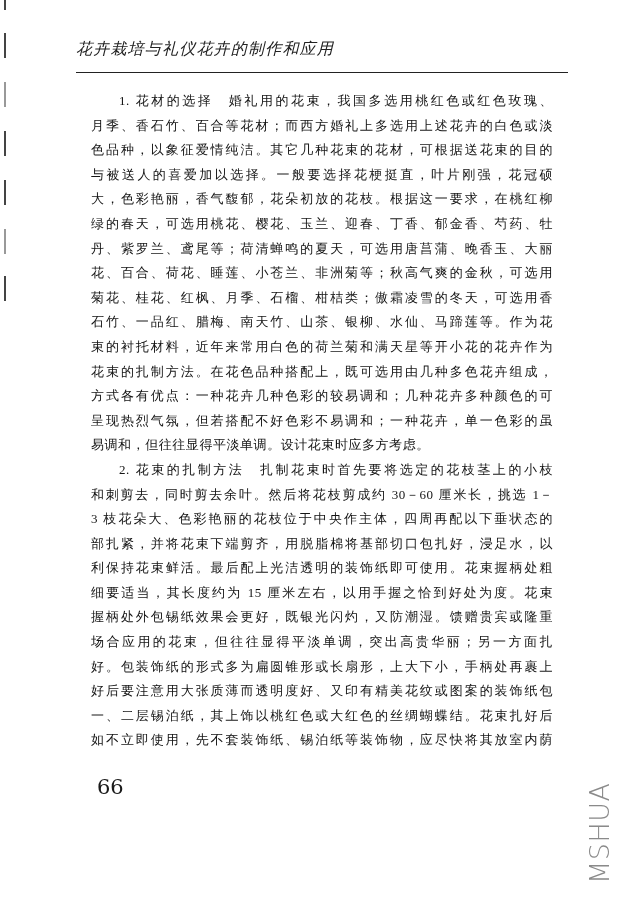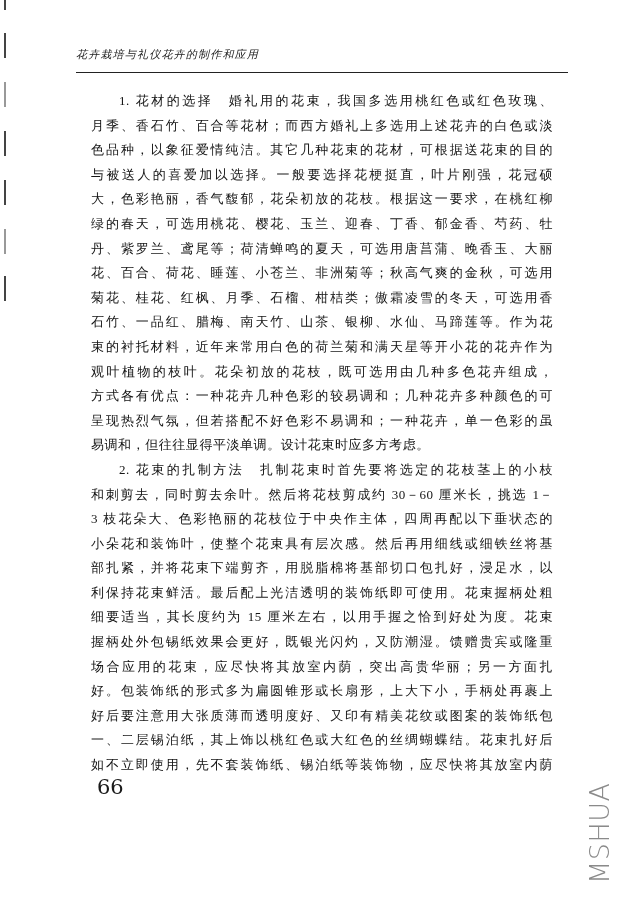--- a/index.html
+++ b/index.html
@@ -5,22 +5,22 @@
     html, body { margin: 0; padding: 0; }
     body {
       width: 623px; height: 901px; position: relative; overflow: hidden;
       background: #ffffff;
       font-family: "DejaVu Serif", "Liberation Serif", serif;
       color: #141414;
     }
     .margin-marks { position: absolute; left: 0; top: 0; width: 12px; height: 901px; }
     .margin-mark { position: absolute; left: 4px; width: 1.5px; background: #444; }
     .running-header {
-      position: absolute; left: 76px; top: 47px; width: 492px;
-      font-size: 11px; font-style: italic; letter-spacing: 1.2px; color: #222;
+      position: absolute; left: 76px; top: 39px; width: 492px;
+      font-size: 16px; font-style: italic; letter-spacing: 1.2px; color: #222;
     }
     .header-rule {
       position: absolute; left: 76px; top: 72px; width: 492px; height: 0;
       border-top: 1.6px solid #222;
     }
     .body-text {
       position: absolute; left: 91px; top: 89px; width: 462px;
     }
     .line {
       height: 24.6px; line-height: 24.6px; font-size: 13px;
@@ -62,33 +62,32 @@
   <div class="line">月季、香石竹、百合等花材；而西方婚礼上多选用上述花卉的白色或淡</div>
   <div class="line">色品种，以象征爱情纯洁。其它几种花束的花材，可根据送花束的目的</div>
   <div class="line">与被送人的喜爱加以选择。一般要选择花梗挺直，叶片刚强，花冠硕</div>
   <div class="line">大，色彩艳丽，香气馥郁，花朵初放的花枝。根据这一要求，在桃红柳</div>
   <div class="line">绿的春天，可选用桃花、樱花、玉兰、迎春、丁香、郁金香、芍药、牡</div>
   <div class="line">丹、紫罗兰、鸢尾等；荷清蝉鸣的夏天，可选用唐菖蒲、晚香玉、大丽</div>
   <div class="line">花、百合、荷花、睡莲、小苍兰、非洲菊等；秋高气爽的金秋，可选用</div>
   <div class="line">菊花、桂花、红枫、月季、石榴、柑桔类；傲霜凌雪的冬天，可选用香</div>
   <div class="line">石竹、一品红、腊梅、南天竹、山茶、银柳、水仙、马蹄莲等。作为花</div>
   <div class="line">束的衬托材料，近年来常用白色的荷兰菊和满天星等开小花的花卉作为</div>
-  <div class="line">观叶植物的枝叶。花朵初放的花枝，既可选用由几种多色花卉组成，</div>
+  <div class="line">花束的扎制方法。在花色品种搭配上，既可选用由几种多色花卉组成，</div>
   <div class="line">方式各有优点：一种花卉几种色彩的较易调和；几种花卉多种颜色的可</div>
   <div class="line">呈现热烈气氛，但若搭配不好色彩不易调和；一种花卉，单一色彩的虽</div>
   <div class="line last">易调和，但往往显得平淡单调。设计花束时应多方考虑。</div>
   <div class="line indent">2. 花束的扎制方法　扎制花束时首先要将选定的花枝茎上的小枝</div>
   <div class="line">和刺剪去，同时剪去余叶。然后将花枝剪成约 30－60 厘米长，挑选 1－</div>
   <div class="line">3 枝花朵大、色彩艳丽的花枝位于中央作主体，四周再配以下垂状态的</div>
-  <div class="line">小朵花和装饰叶，使整个花束具有层次感。然后再用细线或细铁丝将基</div>
   <div class="line">部扎紧，并将花束下端剪齐，用脱脂棉将基部切口包扎好，浸足水，以</div>
   <div class="line">利保持花束鲜活。最后配上光洁透明的装饰纸即可使用。花束握柄处粗</div>
   <div class="line">细要适当，其长度约为 15 厘米左右，以用手握之恰到好处为度。花束</div>
   <div class="line">握柄处外包锡纸效果会更好，既银光闪灼，又防潮湿。馈赠贵宾或隆重</div>
-  <div class="line">场合应用的花束，应尽快将其放室内荫，突出高贵华丽；另一方面扎</div>
+  <div class="line">场合应用的花束，但往往显得平淡单调，突出高贵华丽；另一方面扎</div>
   <div class="line">好。包装饰纸的形式多为扁圆锥形或长扇形，上大下小，手柄处再裹上</div>
   <div class="line">好后要注意用大张质薄而透明度好、又印有精美花纹或图案的装饰纸包</div>
   <div class="line">一、二层锡泊纸，其上饰以桃红色或大红色的丝绸蝴蝶结。花束扎好后</div>
   <div class="line">如不立即使用，先不套装饰纸、锡泊纸等装饰物，应尽快将其放室内荫</div>
 </div>
 
 <div class="page-number">66</div>
 <div class="watermark">MSHUA</div>
 
 </body></html>

